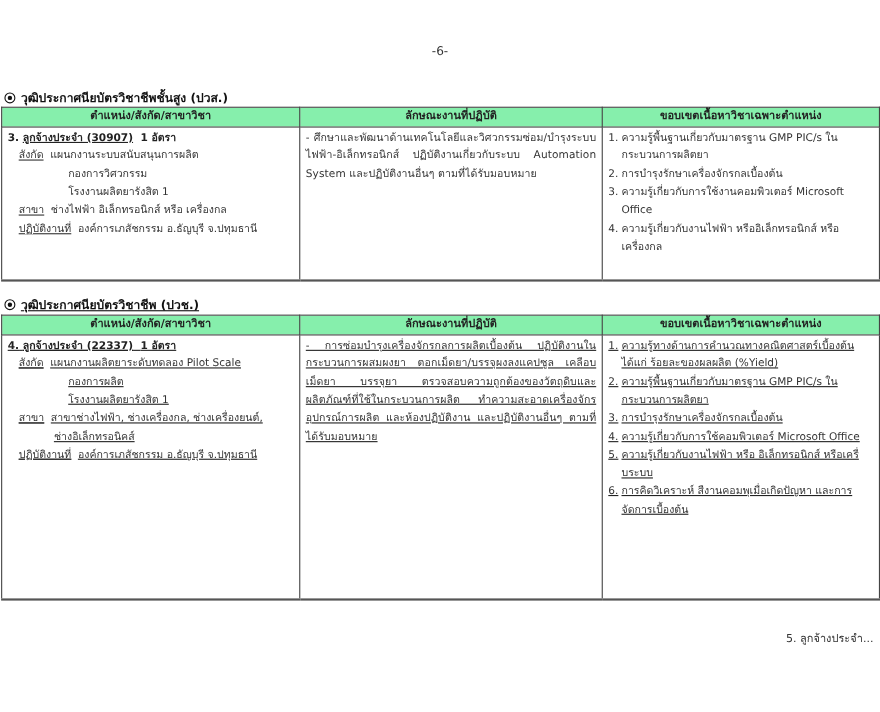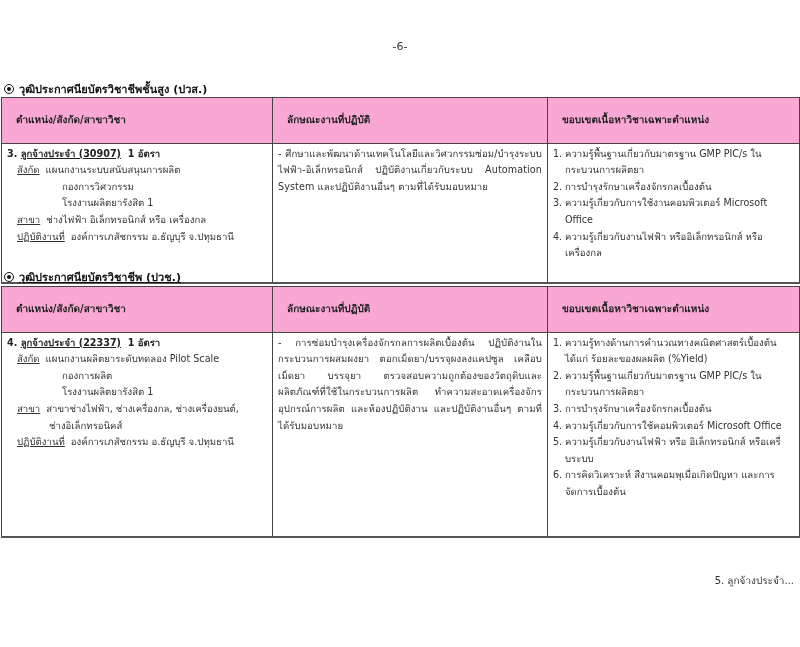--- a/index.html
+++ b/index.html
@@ -7,22 +7,22 @@
          font-family:"DejaVu Sans", "Liberation Sans", sans-serif; color:#222; }
   .page-num { position:absolute; top:40px; left:0; width:800px; text-align:center;
               font-size:11px; color:#333; }
   .section-title { position:absolute; left:4px; font-size:11px; font-weight:bold; color:#111;
                    display:flex; align-items:center; gap:5px; }
   .radio { width:10px; height:10px; border:1.4px solid #111; border-radius:50%;
            display:inline-flex; align-items:center; justify-content:center; box-sizing:border-box; }
   .radio::after { content:""; width:4px; height:4px; background:#111; border-radius:50%; }
   table.job { position:absolute; left:1px; width:798px; border-collapse:collapse; table-layout:fixed;
               font-size:9.6px; line-height:16.6px; }
-  table.job th { background:#f9a8d4; border:1px solid #444; font-weight:bold; height:16px;
-                 padding:14px; text-align:left; color:#222; font-size:10px; }
+  table.job th { background:#86efac; border:1px solid #444; font-weight:bold; height:16px;
+                 padding:0; text-align:center; color:#222; font-size:10px; }
   table.job td { border:1px solid #444; vertical-align:top; padding:2px 5px 3px 5px; color:#333; }
   table.job tr.last td { border-bottom:2px solid #555; }
   .pos-head { font-weight:bold; color:#222; }
   .u { text-decoration:underline; }
   .row { display:flex; }
   .lbl { text-decoration:underline; margin-right:6px; white-space:nowrap; }
   .indent { padding-left:10px; }
   .val-indent { padding-left:55px; }
   .duty { text-align:justify; letter-spacing:0.1px; }
   ol.scope { list-style:none; margin:0; padding:0; }
@@ -109,21 +109,21 @@
       <col style="width:271px">
       <col style="width:275px">
       <col style="width:252px">
     </colgroup>
   <tbody>
       <tr>
     <th>ตำแหน่ง/สังกัด/สาขาวิชา</th>
     <th>ลักษณะงานที่ปฏิบัติ</th>
     <th>ขอบเขตเนื้อหาวิชาเฉพาะตำแหน่ง</th>
   </tr>
-  <tr class="last" style="height:205px;">
+  <tr class="last" style="height:241px;text-decoration:underline;">
     <td>
       <div class="pos-head">
         <span>4.</span>
         <span class="u">ลูกจ้างประจำ (22337)</span>
         &nbsp;<span>1 อัตรา</span>
       </div>
       <div class="indent row">
         <span class="lbl">สังกัด</span>
         <span>แผนกงานผลิตยาระดับทดลอง Pilot Scale</span>
       </div>

